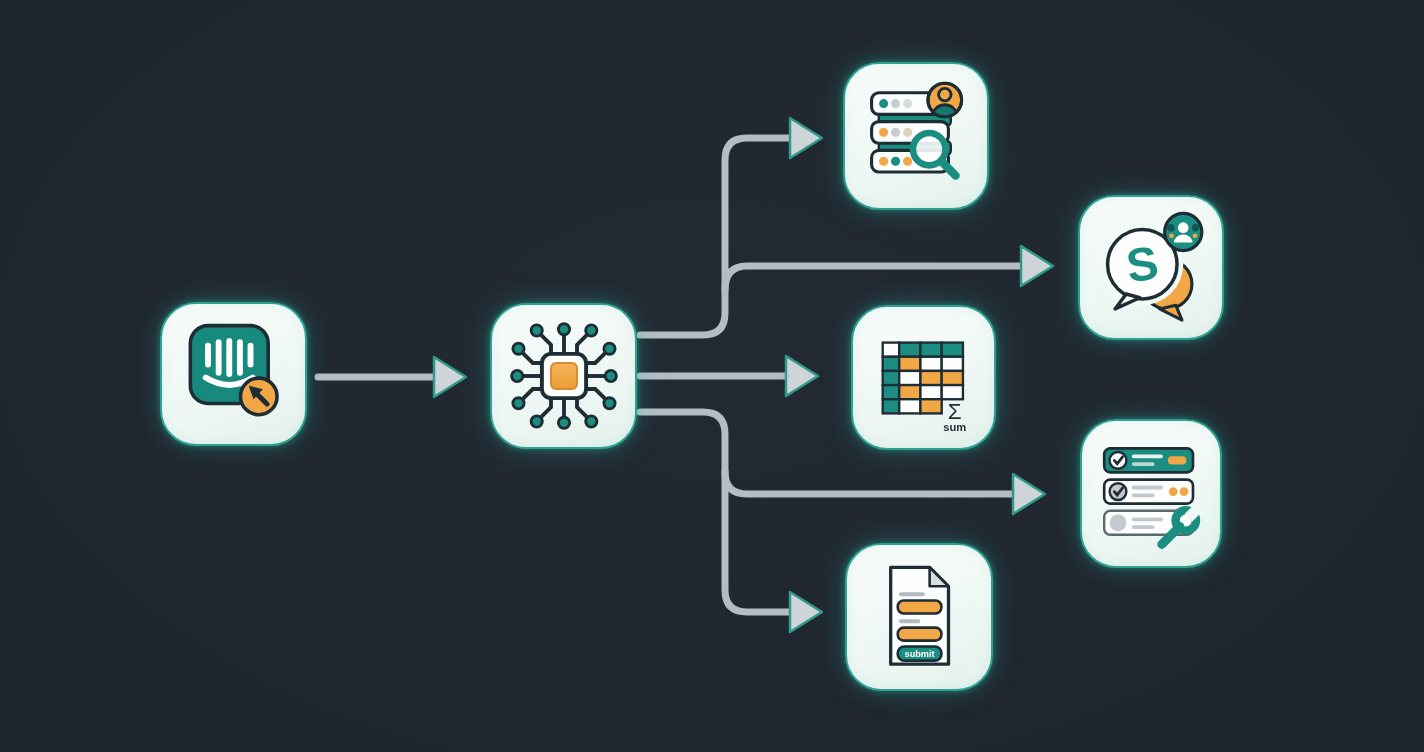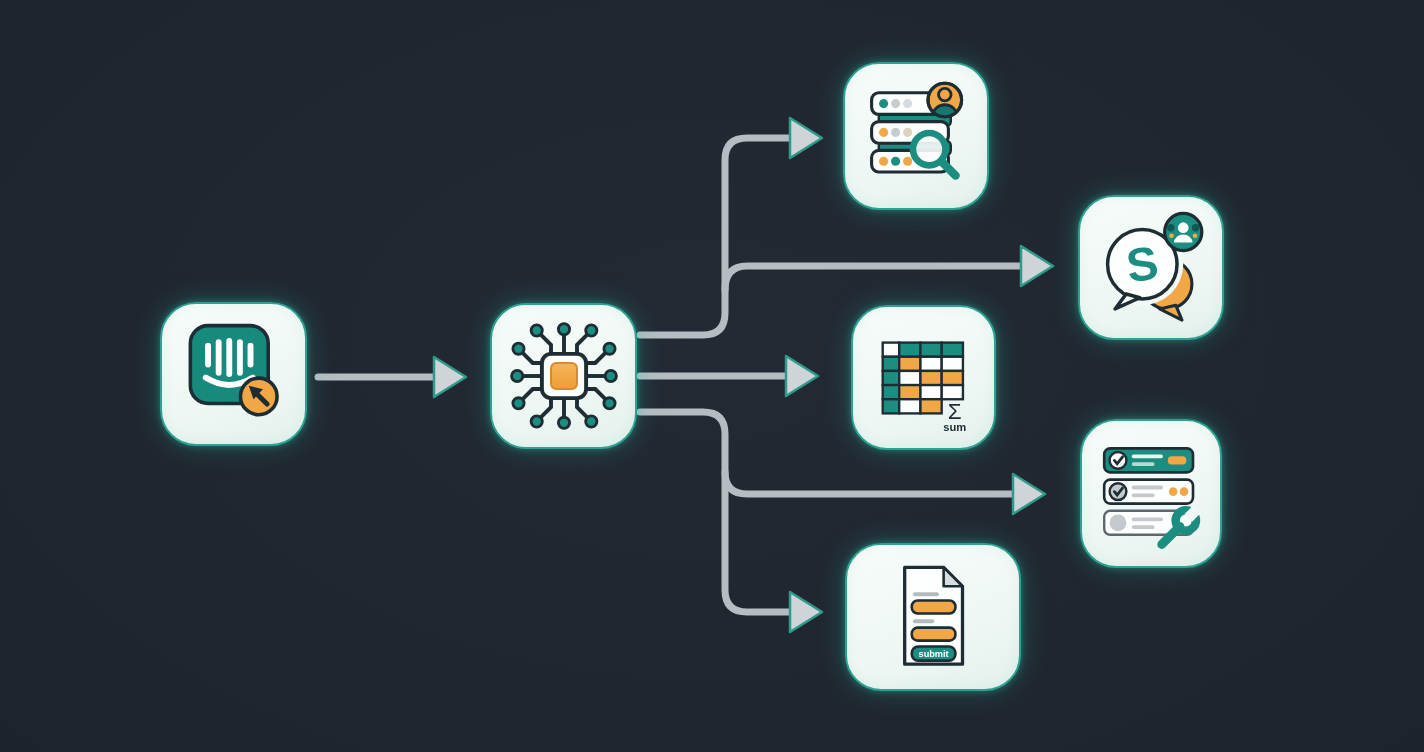--- a/index.html
+++ b/index.html
@@ -219,21 +219,21 @@
         <rect x="34" y="76" width="19" height="3.2" rx="1.6" fill="#c3c9cd"></rect>
       </g>
       <g>
         <line x1="59" y1="92" x2="74" y2="77" stroke="#1b8e81" stroke-width="7.5" stroke-linecap="round"></line>
         <circle cx="79" cy="72" r="8.5" fill="none" stroke="#1b8e81" stroke-width="7"></circle>
         <rect x="80.5" y="60.5" width="9" height="11" fill="#f0f8f5" transform="rotate(45 85 66)"></rect>
       </g>
     </svg>
   </div>
 
-  <div class="node" style="left:845px;top:543px;width:176px;height:148px;">
+  <div class="node" style="left:845px;top:543px;width:148px;height:148px;">
     <svg width="118" height="118" viewBox="0 0 100 100">
       <path d="M26,8 H59 L75,24 V90 H26 Z" fill="#fdfffe" stroke="#1e2c34" stroke-width="2.8" stroke-linejoin="round"></path>
       <path d="M59,8 V24 H75 Z" fill="#d8dde0" stroke="#1e2c34" stroke-width="2.2" stroke-linejoin="round"></path>
       <rect x="33" y="29" width="22" height="3.4" rx="1.7" fill="#b4bbc0"></rect>
       <rect x="32" y="36" width="37" height="11" rx="5" fill="#f2a746" stroke="#1e2c34" stroke-width="2.2"></rect>
       <rect x="33" y="52" width="18" height="3.4" rx="1.7" fill="#b4bbc0"></rect>
       <rect x="32" y="59" width="37" height="11" rx="5" fill="#f2a746" stroke="#1e2c34" stroke-width="2.2"></rect>
       <rect x="32" y="75" width="37" height="12" rx="5.5" fill="#1b8e81" stroke="#1e2c34" stroke-width="2.2"></rect>
       <text x="50.5" y="83.6" text-anchor="middle" font-size="7.8" font-weight="bold" fill="#ffffff">submit</text>
     </svg>

